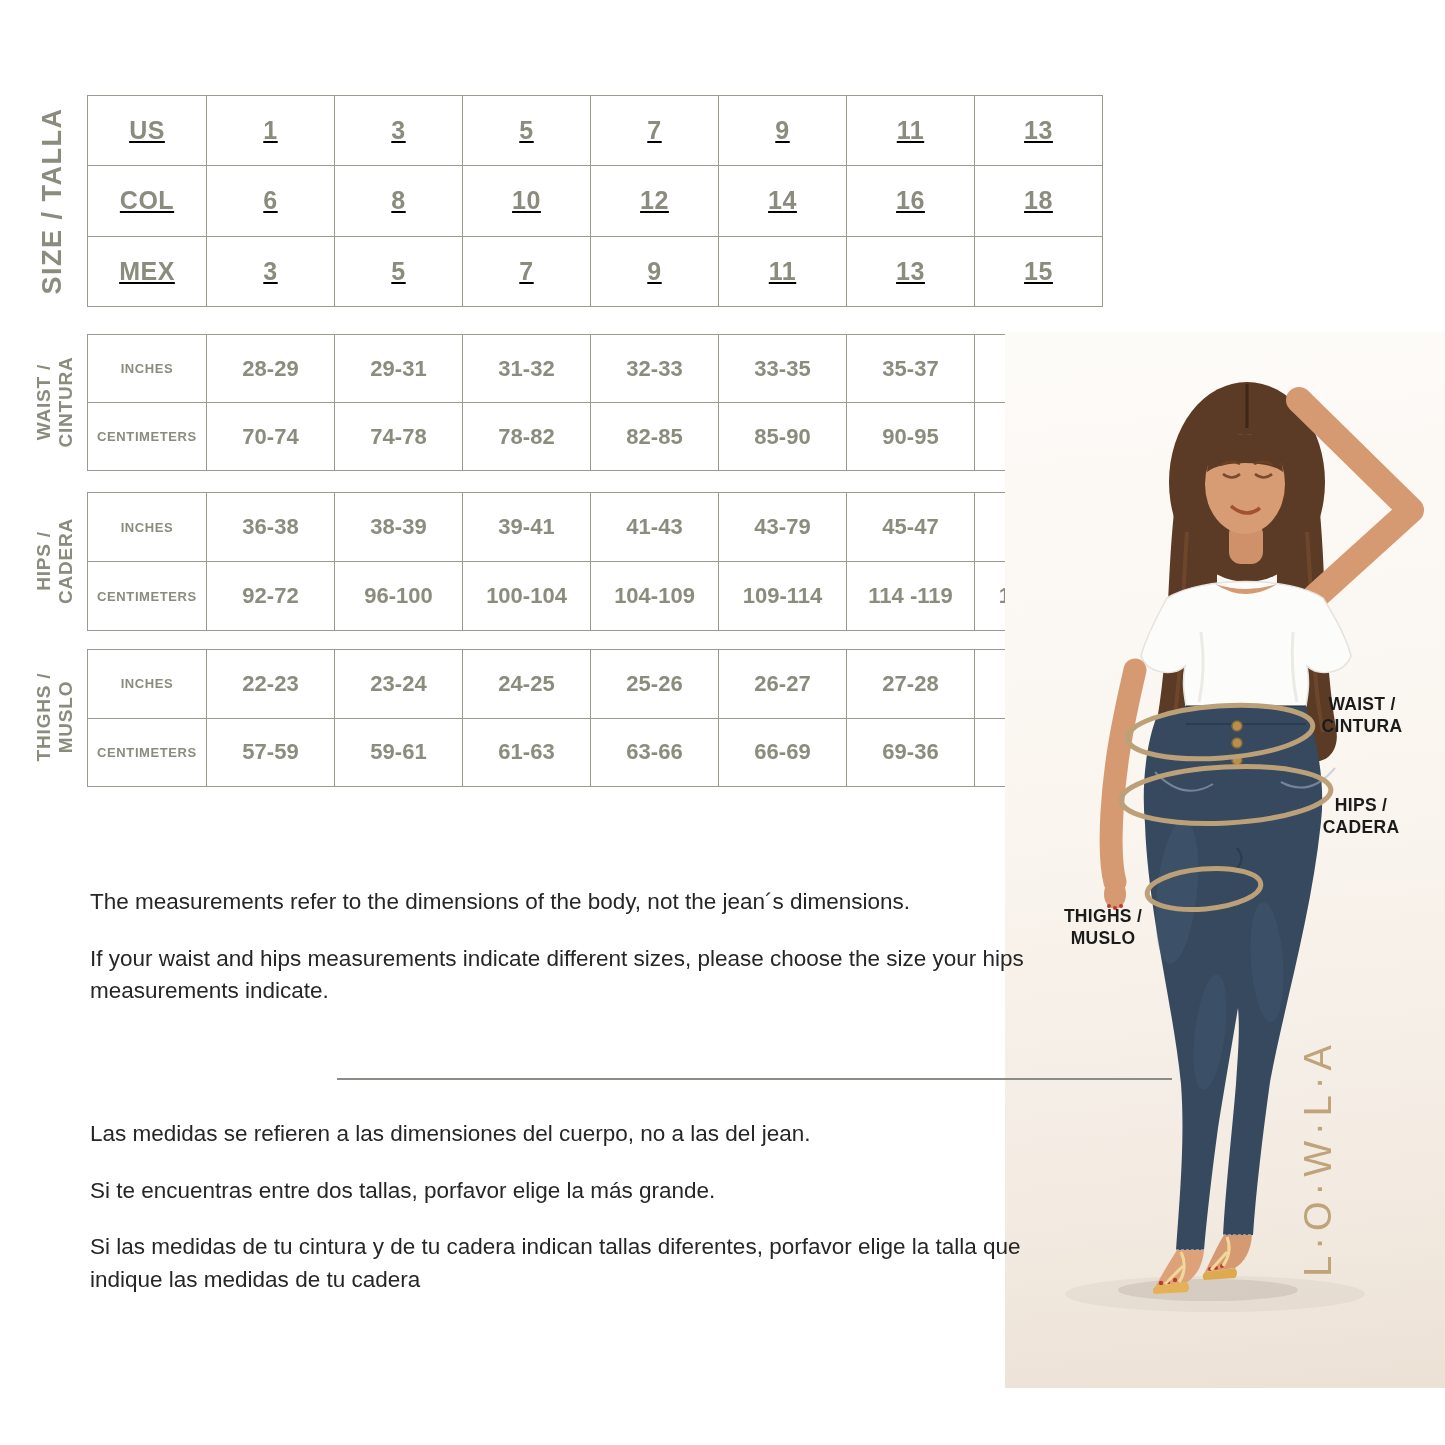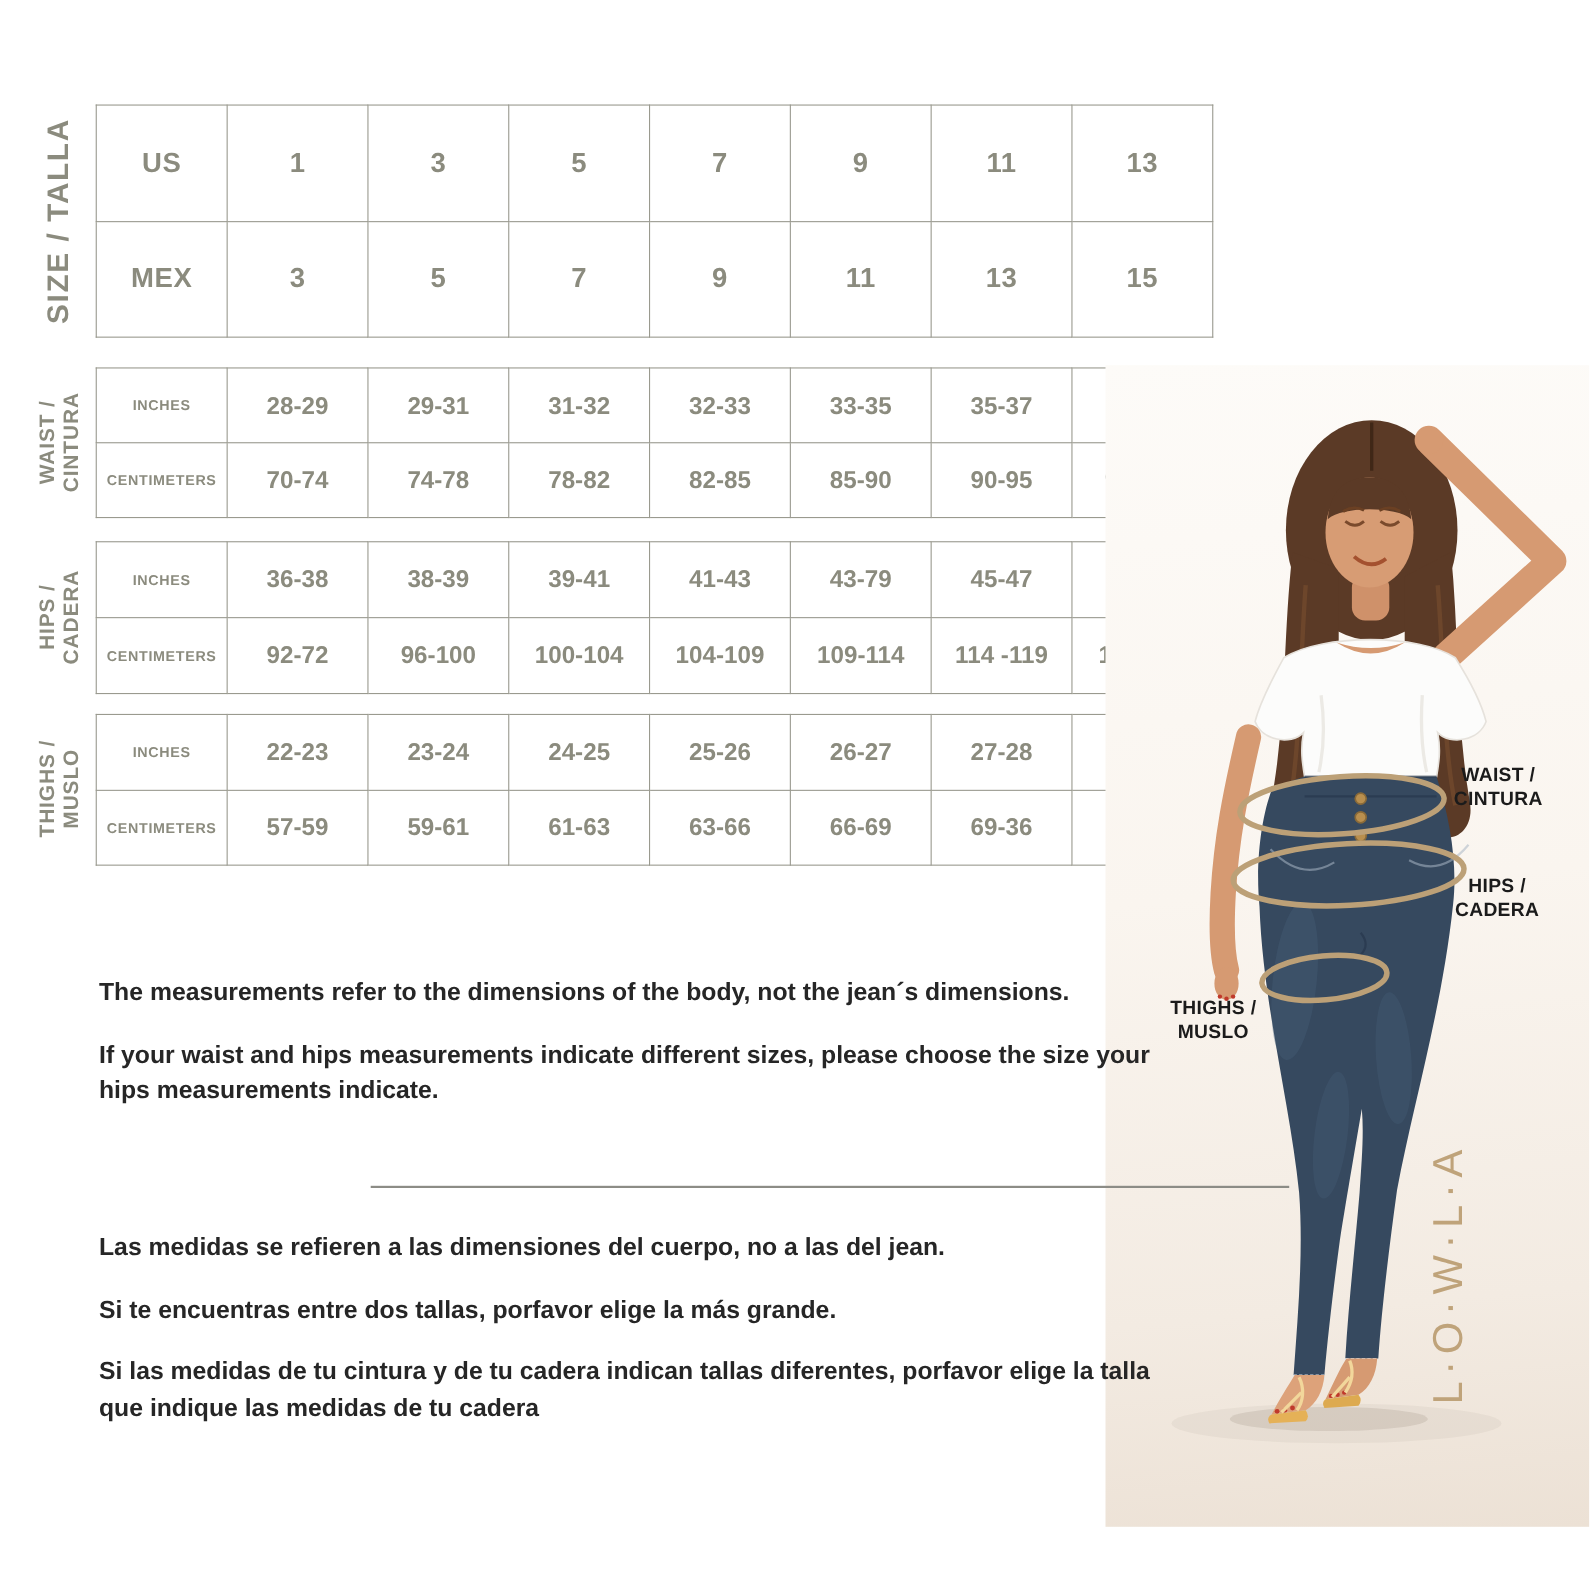--- a/index.html
+++ b/index.html
@@ -4,39 +4,39 @@
 <style>
   html,body{margin:0;padding:0;background:#ffffff;}
   #canvas{position:relative;width:1445px;height:1445px;background:#ffffff;overflow:hidden;
           font-family:"Liberation Sans", sans-serif;}
 
   
   table.chart{position:absolute;border-collapse:collapse;table-layout:fixed;background:#fff;}
   table.chart td{border:1.5px solid #9a9a8f;text-align:center;vertical-align:middle;
                  color:#8b8b7e;font-weight:bold;padding:0;}
   table.chart td:first-child{width:118px;}
-  #size-table{left:87px;top:95px;width:1016px;height:212px;}
+  #size-table{left:87px;top:95px;width:1016px;height:212px;text-decoration:underline;}
   #size-table td{font-size:25px;letter-spacing:.5px;}
   #waist-table{left:87px;top:334px;width:1016px;height:137px;}
   #hips-table{left:87px;top:492px;width:1016px;height:139px;}
   #thighs-table{left:87px;top:649px;width:1016px;height:138px;}
   table.chart td.unit{font-size:13px;letter-spacing:.6px;}
   table.chart td.val{font-size:22px;}
 
   
   .vlabel{position:absolute;transform:translate(-50%,-50%) rotate(-90deg);
           color:#8b8b7e;font-weight:bold;text-align:center;white-space:nowrap;line-height:1.15;}
   #size-side{left:53px;top:201px;font-size:27px;letter-spacing:1.5px;}
   #waist-side,#hips-side,#thighs-side{font-size:19px;letter-spacing:.8px;}
   #waist-side{left:55px;top:402px;}
   #hips-side{left:55px;top:561px;}
   #thighs-side{left:55px;top:717px;}
 
   
-  .notes{position:absolute;left:90px;width:985px;color:#262626;font-size:22.5px;line-height:1.45;font-weight:bold;}
+  .notes{position:absolute;left:90px;width:985px;color:#262626;font-size:22.5px;line-height:1.45;}
   .notes p{margin:0 0 24px 0;}
   #notes-en{top:886px;}
   #notes-es{top:1118px;}
   #divider{position:absolute;left:337px;top:1078px;width:835px;height:2px;background:#8c8c86;}
 
   
   #photo{position:absolute;left:1005px;top:332px;width:440px;height:1056px;
          background:linear-gradient(175deg,#fdfbf8 0%,#faf5ef 45%,#f3ebe2 80%,#ece1d5 100%);}
   #photo svg{position:absolute;left:0;top:0;}
 
@@ -74,20 +74,30 @@
     <tbody>
         <tr>
       <td>US</td>
       <td>1</td>
       <td>3</td>
       <td>5</td>
       <td>7</td>
       <td>9</td>
       <td>11</td>
       <td>13</td>
+    </tr>
+    <tr>
+      <td>COL</td>
+      <td>6</td>
+      <td>8</td>
+      <td>10</td>
+      <td>12</td>
+      <td>14</td>
+      <td>16</td>
+      <td>18</td>
     </tr>
     <tr>
       <td>MEX</td>
       <td>3</td>
       <td>5</td>
       <td>7</td>
       <td>9</td>
       <td>11</td>
       <td>13</td>
       <td>15</td>

